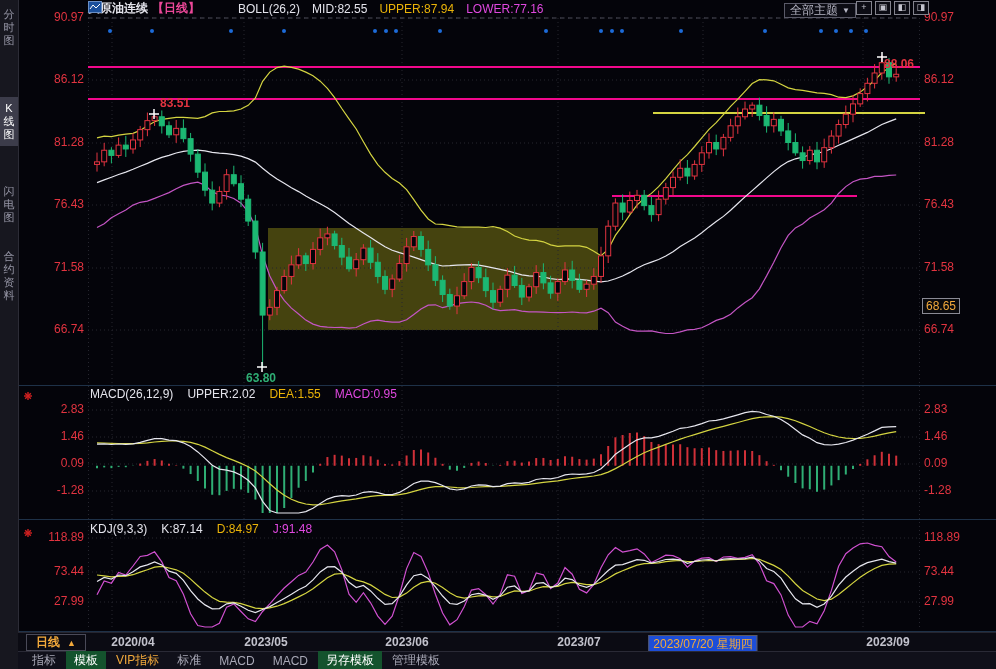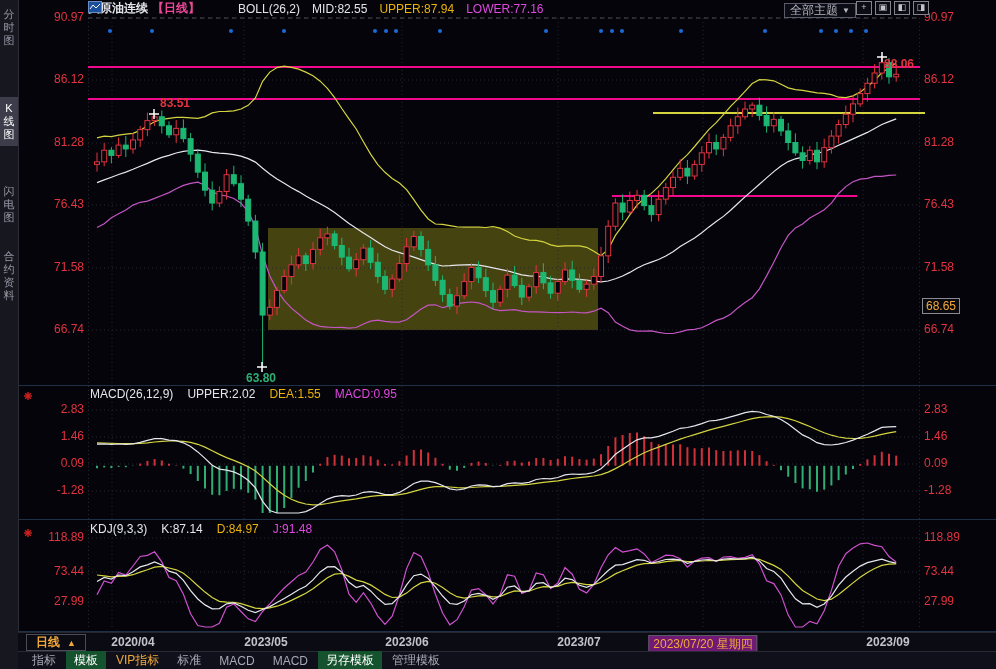--- a/index.html
+++ b/index.html
@@ -32,21 +32,21 @@
   .panel-hdr{position:absolute;left:90px;display:flex;gap:14px;font-size:12px;z-index:4;}
   
   .ann{position:absolute;font-size:12px;font-weight:bold;z-index:4;}
   
   .axis-bar{position:absolute;left:18px;top:632px;width:978px;height:19px;background:#0b0b13;
             border-top:1px solid #262630;z-index:5;}
   .period-btn{position:absolute;left:8px;top:1px;height:15px;border:1px solid #4a4a58;color:#f2a93b;
               font-weight:bold;font-size:12px;display:flex;align-items:center;gap:7px;padding:0 9px;cursor:pointer;}
   .period-btn .up{font-size:9px;}
   .dlab{position:absolute;top:2px;transform:translateX(-50%);font-size:12px;font-weight:bold;color:#c2c2cc;white-space:nowrap;}
-  .dlab.hl{color:#f2a93b;border:1px solid #5a5a66;background:#701a75;padding:0 4px;font-weight:normal;}
+  .dlab.hl{color:#f2a93b;border:1px solid #5a5a66;background:#1d4ed8;padding:0 4px;font-weight:normal;}
   
   .tab-bar{position:absolute;left:18px;top:651px;width:978px;height:18px;background:#10101a;border-top:1px solid #2a2a36;
            display:flex;align-items:center;padding-left:6px;gap:2px;font-size:12px;z-index:5;box-sizing:border-box;}
   .tab{color:#a8a8b6;padding:1px 8px;cursor:pointer;white-space:nowrap;}
   .tab.selected{background:#14532d;color:#ffffff;}
   .tab.vip{color:#f2a93b;}
   .watermark{position:absolute;right:16px;bottom:8px;font-size:40px;font-weight:600;letter-spacing:2px;
              color:#e2e2e8;z-index:9;line-height:1;}
 </style>
 </head>

